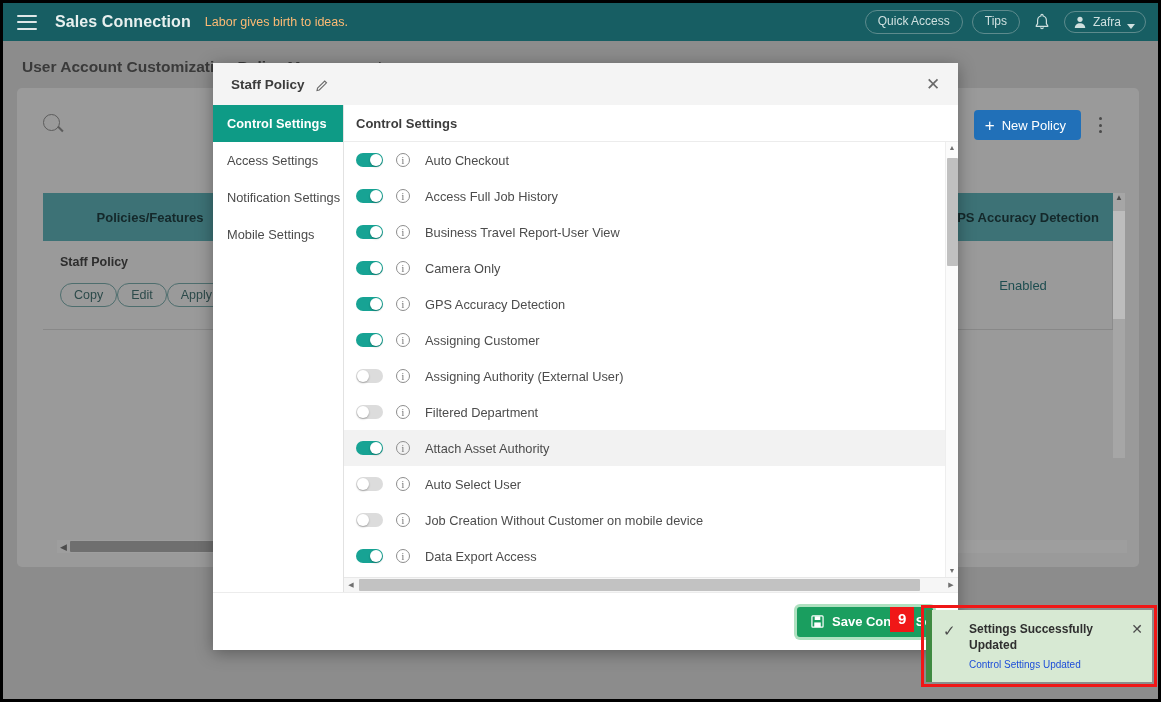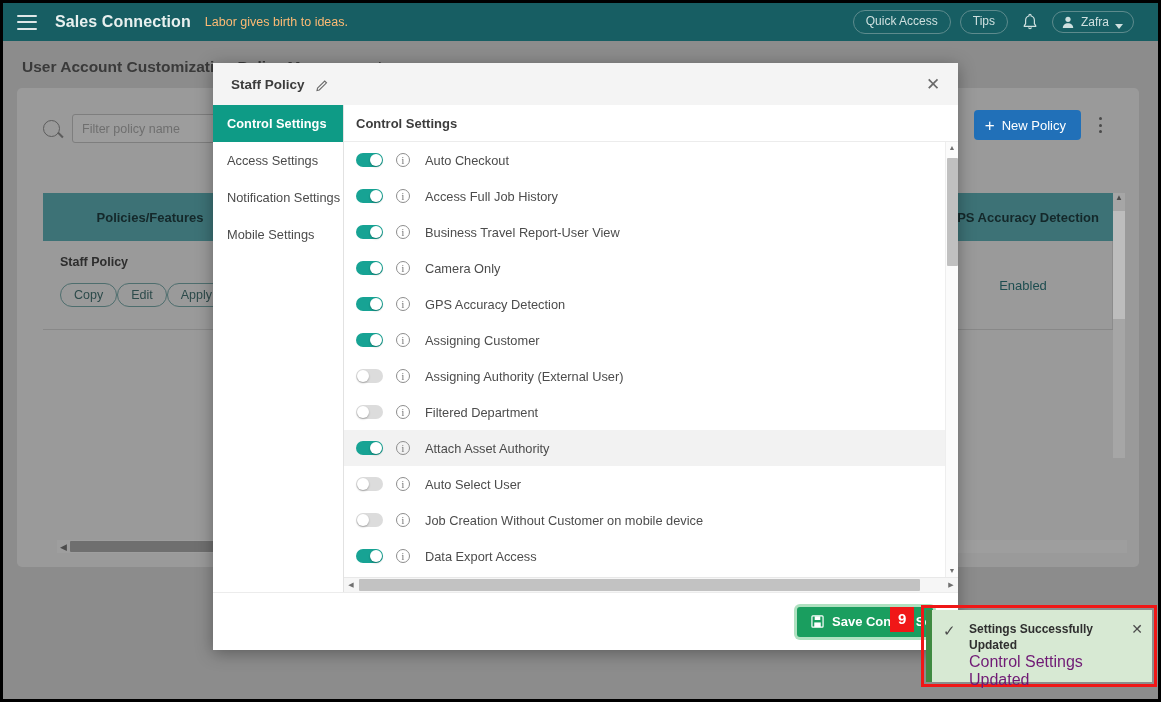--- a/index.html
+++ b/index.html
@@ -17,21 +17,21 @@
     border: 3px solid #000000;
     overflow: hidden;
   }
 
   
   #appbar {
     position: absolute; left: 0; top: 0;
     width: 1155px; height: 38px;
     background: #175e63;
     display: flex; align-items: center;
-    padding: 0 24px 0 14px;
+    padding: 0 12px 0 14px;
     z-index: 5;
   }
   .hamburger { width: 20px; height: 15px; display: flex; flex-direction: column;
     justify-content: space-between; cursor: pointer; flex: none; }
   .hamburger i { display: block; height: 2px; background: #dfe7e7; border-radius: 1px; }
   #app-title { color: #e8f0ef; font-size: 16px; font-weight: bold; margin-left: 18px;
     letter-spacing: .1px; white-space: nowrap; }
   #app-tagline { color: #fdba74; font-size: 12.5px; margin-left: 14px; white-space: nowrap; }
   .appbar-spacer { flex: 1 1 auto; }
   .pill {
@@ -204,21 +204,21 @@
   }
   #toast {
     position: absolute; left: 923px; top: 607px;
     width: 226px; height: 72px;
     background: #d7e9d3; border-left: 6px solid #3f8a41;
     display: flex; padding: 11px 9px 0 11px; z-index: 56;
   }
   .toast-check { width: 17px; flex: none; color: #4b4b4b; font-size: 15px; padding-top: 1px; }
   .toast-text { margin-left: 9px; flex: 1 1 auto; }
   #toast-title { font-size: 12px; font-weight: bold; color: #2f2f2f; line-height: 1.35; }
-  #toast-sub { font-size: 16px; color: #701a75; }
+  #toast-sub { font-size: 10px; color: #1d4ed8; margin-top: 6px; }
   #toast-close { width: 16px; flex: none; color: #4b4b4b; font-size: 14px; cursor: pointer;
     text-align: right; padding-top: 0px; }
 </style>
 </head>
 <body>
 
 <div id="screen">
 
   <div id="appbar">
     <div class="hamburger">
@@ -247,21 +247,20 @@
     </div>
   </div>
 
   <div id="page">
     <div id="page-title">User Account Customization Policy Management</div>
 
     <div id="card">
 
       <div id="filter-row">
         <div class="search-glyph"></div>
-        <input id="filter-input" type="text" placeholder="Filter policy name" style="">
       </div>
 
       <button id="new-policy-btn">
         <span class="plus">+</span>
         <span>New Policy</span>
       </button>
 
       <div id="kebab">
         <i></i>
           <i></i>

